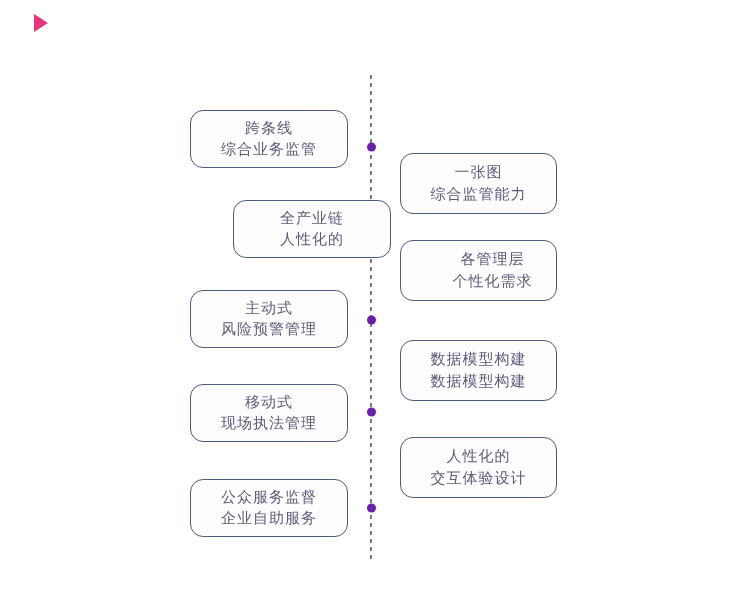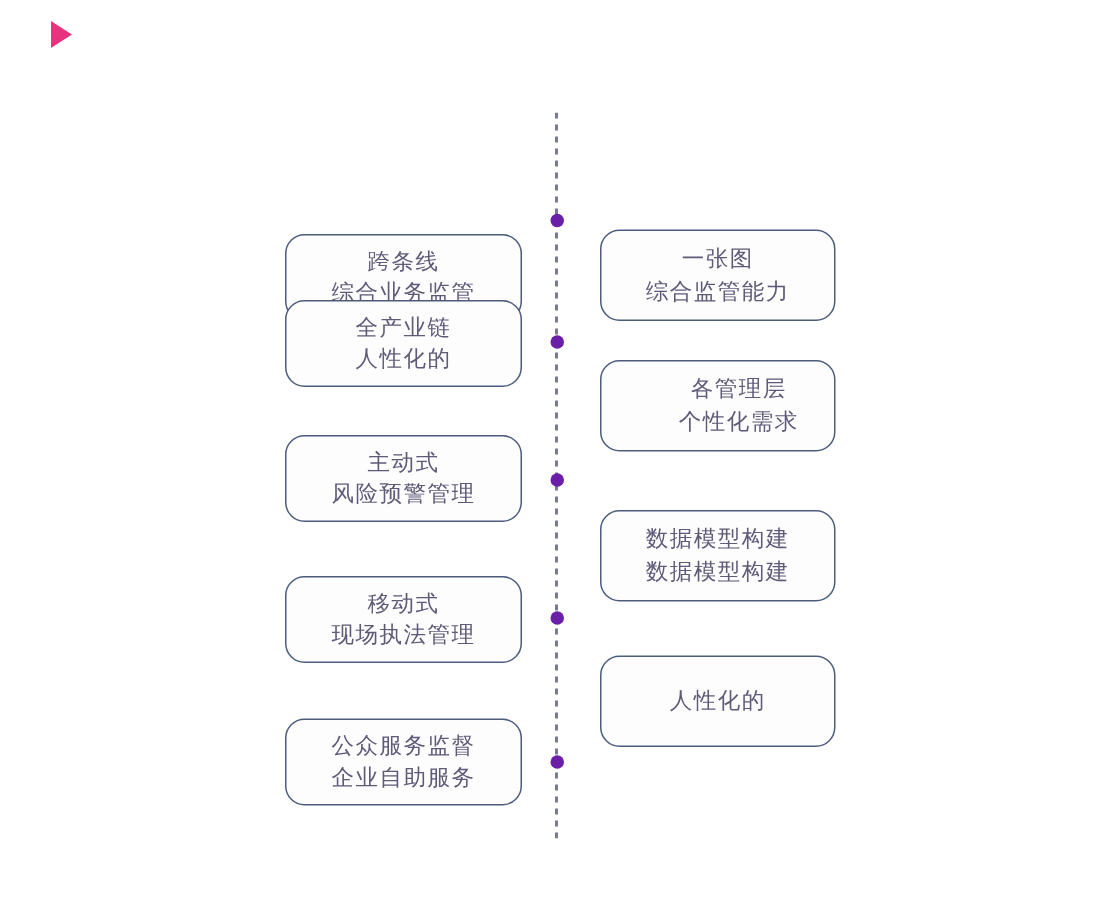--- a/index.html
+++ b/index.html
@@ -111,25 +111,25 @@
 <div class="divider"></div>
 <div id="dots-layer">
     <div class="node-dot" style="top: 147px; background: rgb(106, 31, 168);"></div>
     <div class="node-dot" style="top: 228px; background: rgb(106, 31, 168);"></div>
     <div class="node-dot" style="top: 320px; background: rgb(106, 31, 168);"></div>
     <div class="node-dot" style="top: 412px; background: rgb(106, 31, 168);"></div>
     <div class="node-dot" style="top: 508px; background: rgb(106, 31, 168);"></div>
   </div>
 
 <div class="col-left" id="col-left">
-    <div class="box" style="top: 110px; margin-top: 46px;">
+    <div class="box" style="top: 110px;">
       <span class="l1">跨条线</span>
       <span class="l2">综合业务监管</span>
     </div>
-    <div class="box" style="top: 200px;">
+    <div class="box" style="top: 200px; margin-left: 43px;">
       <span class="l1">全产业链</span>
       <span class="l2">人性化的</span>
     </div>
     <div class="box" style="top: 290px;">
       <span class="l1">主动式</span>
       <span class="l2">风险预警管理</span>
     </div>
     <div class="box" style="top: 384px;">
       <span class="l1">移动式</span>
       <span class="l2">现场执法管理</span>
@@ -148,14 +148,15 @@
     <div class="box" style="top: 240px; padding-left: 28px;">
       <span class="l1">各管理层</span>
       <span class="l2">个性化需求</span>
     </div>
     <div class="box" style="top: 340px;">
       <span class="l1">数据模型构建</span>
       <span class="l2">数据模型构建</span>
     </div>
     <div class="box" style="top: 437px;">
       <span class="l1">人性化的</span>
+      <span class="l2">交互体验设计</span>
     </div>
   </div>
 
 </body></html>

